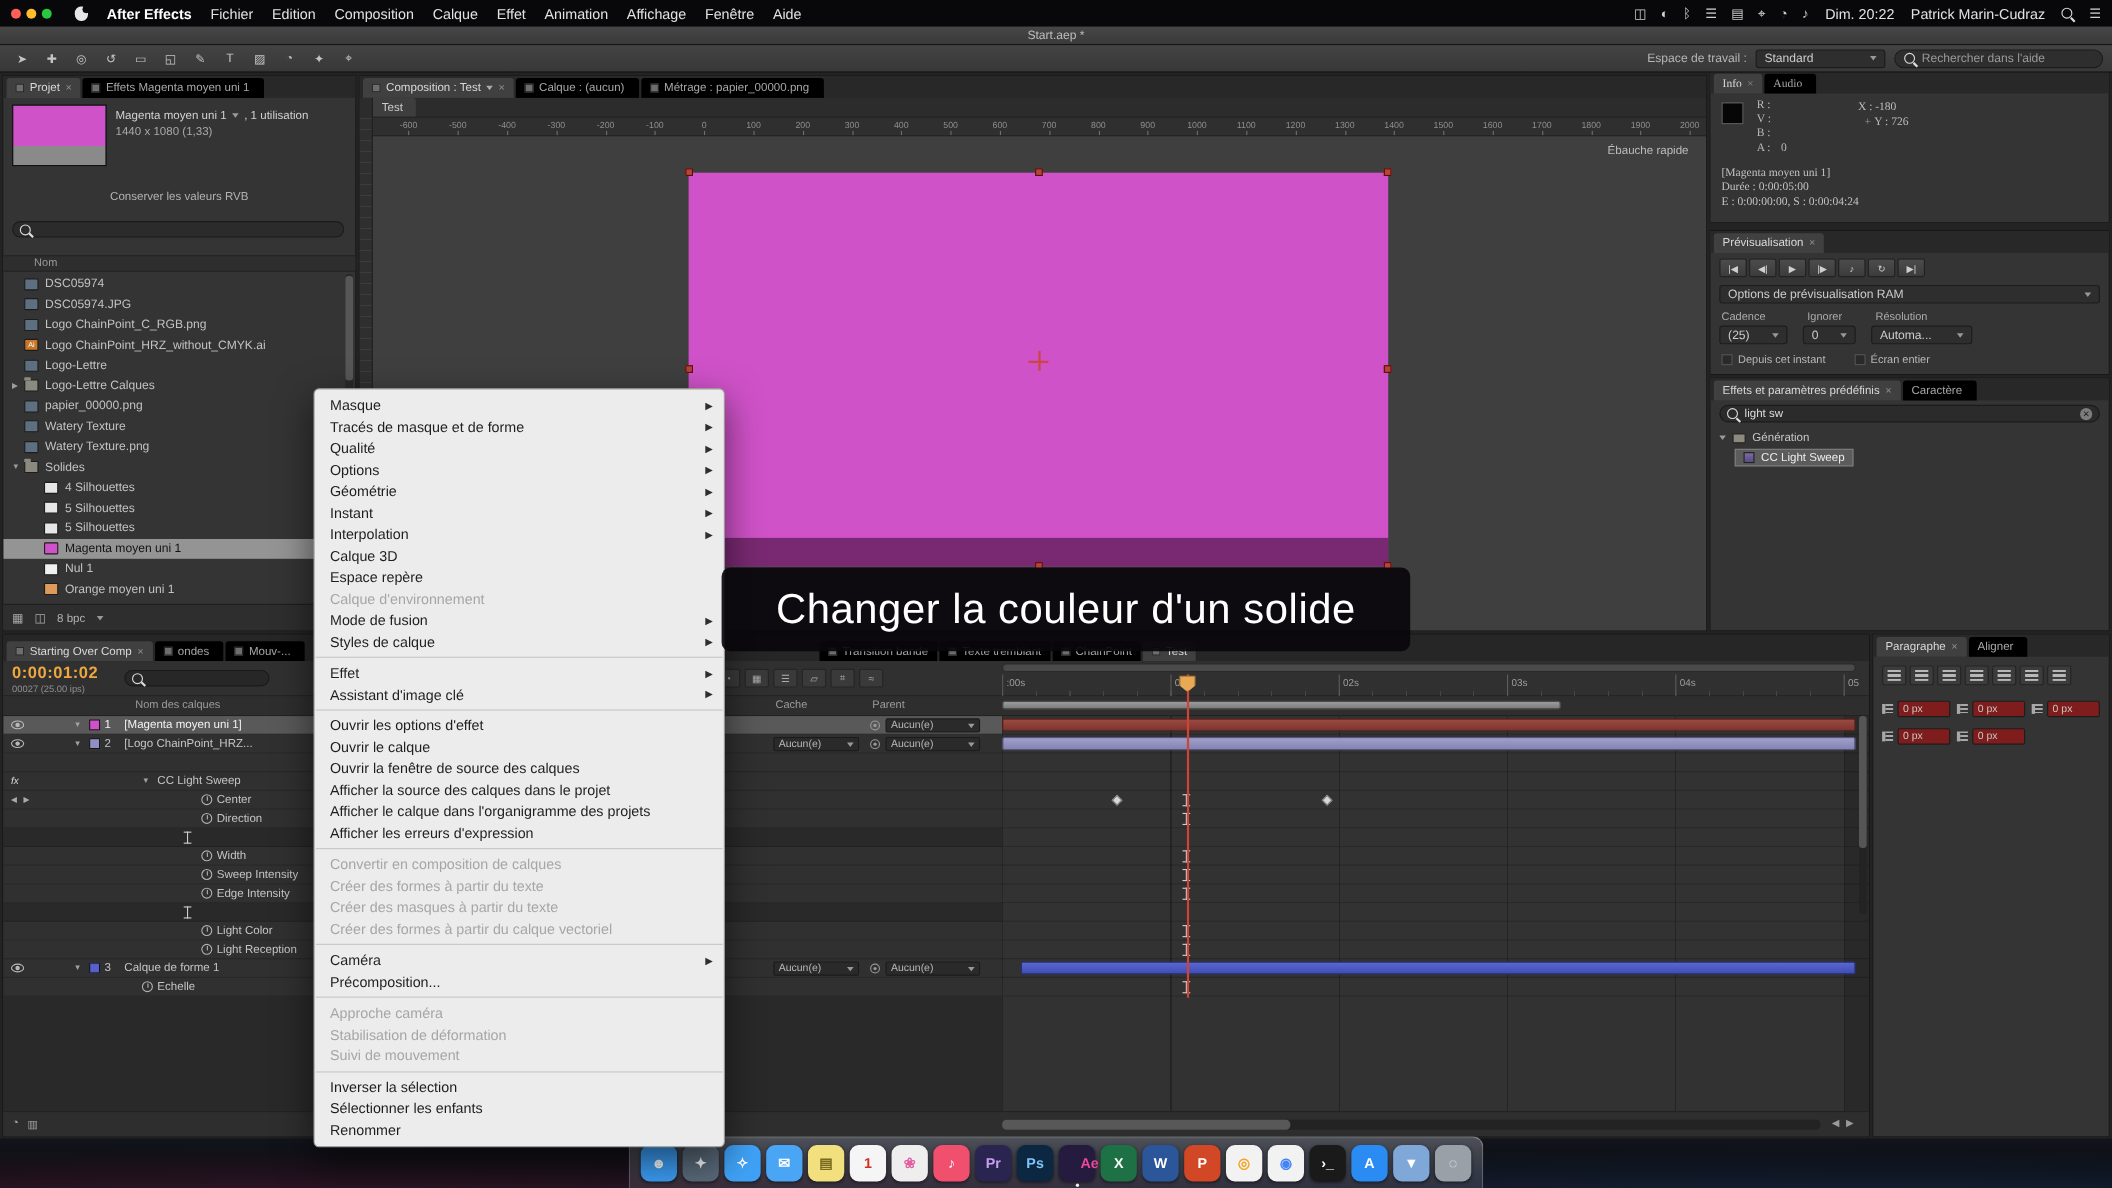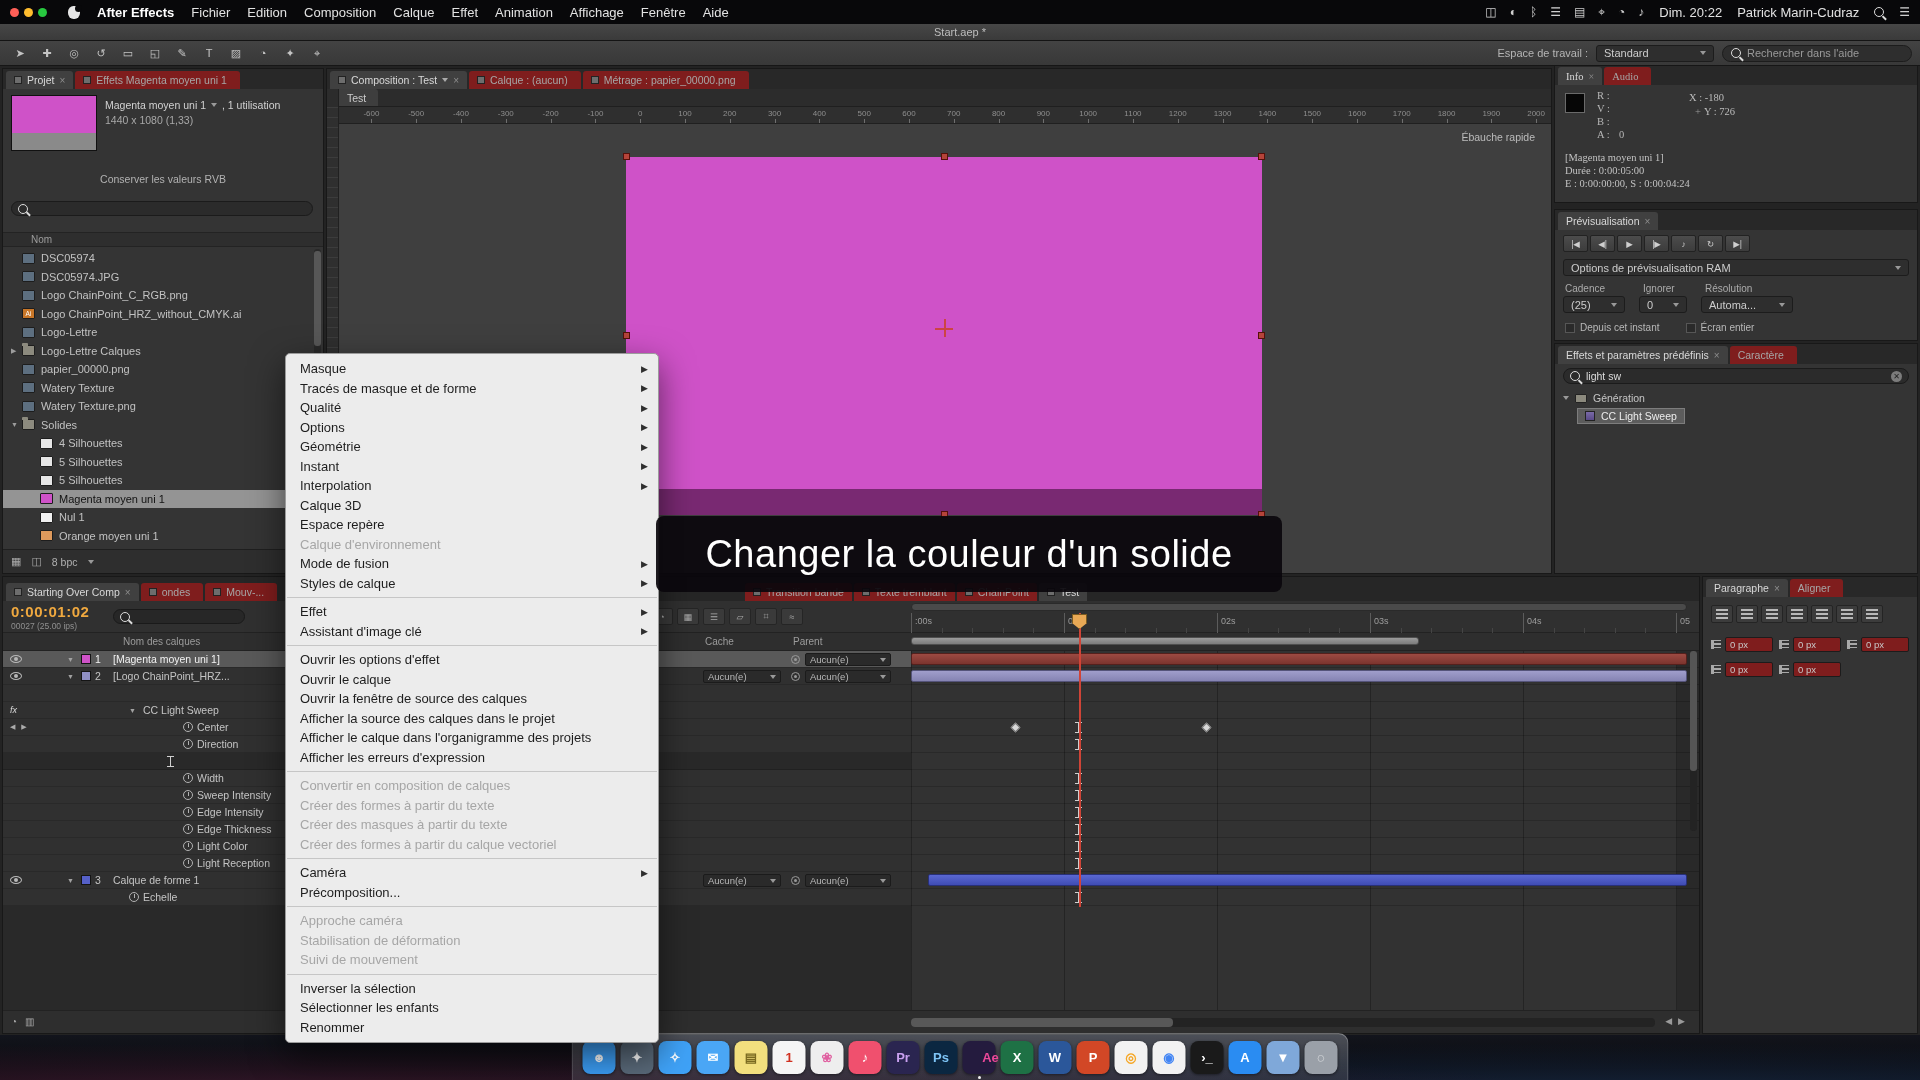--- a/index.html
+++ b/index.html
@@ -33,21 +33,21 @@
 .tool{width:24px;height:19px;display:flex;align-items:center;justify-content:center;color:#c4c4c4;font-size:11px;border-radius:3px;}
 .tb-right{margin-left:auto;display:flex;align-items:center;gap:8px;}
 .lbl{font-size:11px;color:#b5b5b5;}
 .dd{height:17px;background:#2e2e2e;border:1px solid #1c1c1c;border-radius:3px;display:flex;align-items:center;padding:0 7px;gap:7px;font-size:11px;color:#cccccc;}
 .cart{width:0;height:0;border-left:3px solid transparent;border-right:3px solid transparent;border-top:4px solid #999;}
 .sbox{height:17px;background:#2e2e2e;border:1px solid #1c1c1c;border-radius:9px;display:flex;align-items:center;padding:0 8px;gap:6px;font-size:11px;color:#9a9a9a;}
 
 
 .panel{position:absolute;background:#343434;border:1px solid #181818;}
 .ptabs{height:20px;background:#282828;display:flex;align-items:flex-end;gap:2px;padding:2px 3px 0;}
-.ptab{height:18px;display:flex;align-items:center;gap:5px;padding:0 8px;background:#7f1d1d;color:#a6a6a6;font-size:10.5px;border-radius:3px 3px 0 0;white-space:nowrap;}
+.ptab{height:18px;display:flex;align-items:center;gap:5px;padding:0 8px;background:#000000;color:#a6a6a6;font-size:10.5px;border-radius:3px 3px 0 0;white-space:nowrap;}
 .ptab.active{background:#404040;color:#d8d8d8;}
 .tabx{font-size:10px;color:#8d8d8d;}
 .sq{width:8px;height:8px;background:#6d6d6d;border:1px solid #222;flex:none;}
 .tcaret{display:none;}.tcaret.show{display:block;width:0;height:0;border-left:3px solid transparent;border-right:3px solid transparent;border-top:4px solid #aaa;}
 
 
 #project-panel{left:2px;top:68px;width:322px;height:506px;}
 .thumb{position:absolute;left:8px;top:26px;width:86px;height:56px;background:linear-gradient(#cf52c8 0 68%,#8a8a8a 68%);border:1px solid #111;}
 .pmeta{position:absolute;left:102px;top:30px;font-size:10.5px;color:#d2d2d2;}
 .pmeta .l2{color:#a8a8a8;margin-top:3px;}
@@ -965,33 +965,20 @@
             </span>
 
           </div>
           <div class="tl-right">
 
             <span class="mk on"></span>
           </div>
         </div>
 
         <div class="tl-row" data-ind="3">
-          <div class="tl-left">
-            <span class="av">
-              
-              
-              
-            </span>
-            <span class="cont">
-
-              <span class="clock on"></span>
-              <span class="llabel">Edge Thickness</span>
-            </span>
-
-          </div>
           <div class="tl-right">
 
             <span class="mk on"></span>
           </div>
         </div>
 
         <div class="tl-row" data-ind="3">
           <div class="tl-left">
             <span class="av">
               

